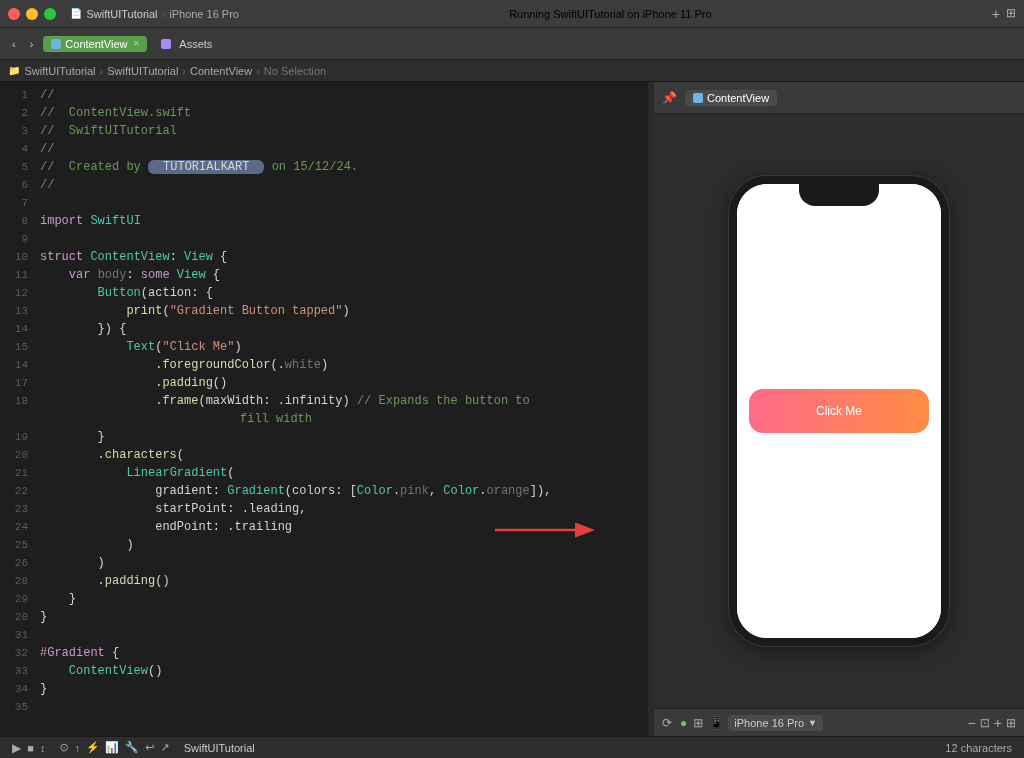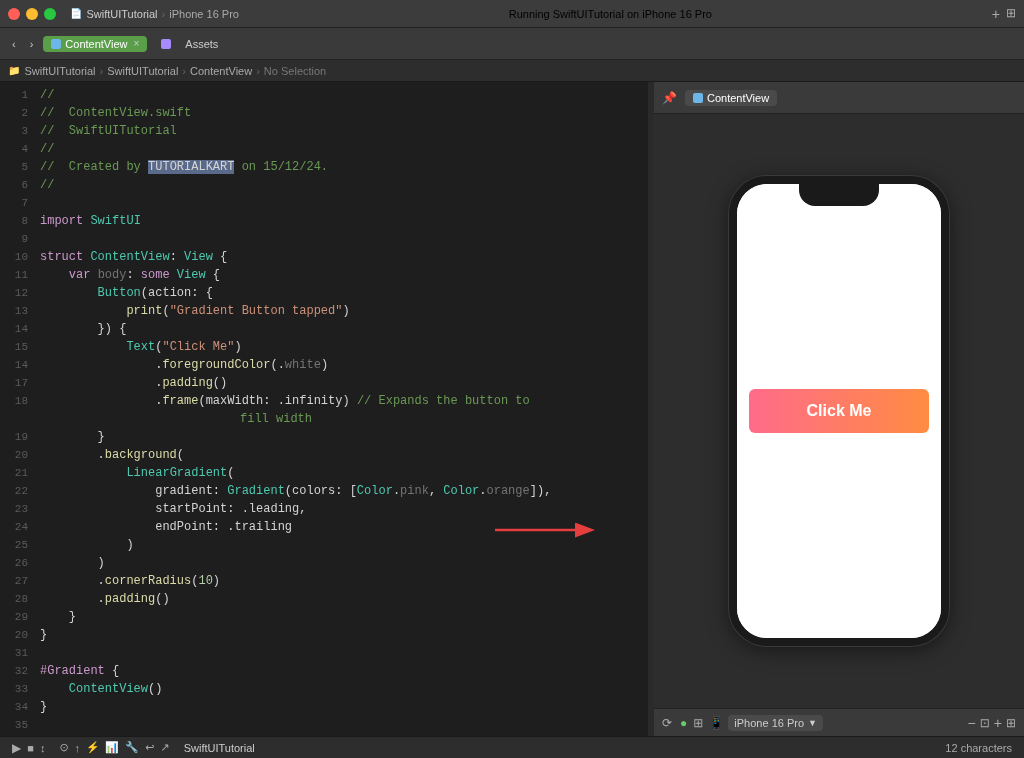--- a/index.html
+++ b/index.html
@@ -86,21 +86,21 @@
     }
     .toolbar-tab-assets {
       background: none;
       border: none;
       border-radius: 4px;
       padding: 2px 8px;
       font-size: 11px;
       color: #ccc;
       display: flex;
       align-items: center;
-      gap: 14px;
+      gap: 8px;
     }
 
     
     .breadcrumb {
       height: 22px;
       background: #2d2d2d;
       display: flex;
       align-items: center;
       padding: 0 8px;
       gap: 4px;
@@ -248,27 +248,27 @@
       height: 100%;
       background: #fff;
       display: flex;
       align-items: center;
       padding: 0 12px;
     }
     .gradient-button {
       width: 100%;
       height: 44px;
       background: linear-gradient(to right, #ff6b8a, #ff8c42);
-      border-radius: 6px;
+      border-radius: 14px;
       display: flex;
       align-items: center;
       justify-content: center;
       color: #fff;
-      font-size: 16px;
-      font-weight: 700;
+      font-size: 12px;
+      font-weight: 400;
       font-family: -apple-system, BlinkMacSystemFont, sans-serif;
     }
 
     .preview-bottom {
       height: 28px;
       background: #3a3a3a;
       display: flex;
       align-items: center;
       justify-content: space-between;
       padding: 0 8px;
@@ -329,21 +329,21 @@
     <div class="traffic-light tl-yellow"></div>
     <div class="traffic-light tl-green"></div>
   </div>
   <div class="title-bar-center">
     <div style="display:flex;align-items:center;gap:4px;font-size:11px;color:#aaa;">
       <span style="font-size:10px;">📄</span>
       <span style="color:#ccc;font-size:11px;">SwiftUITutorial</span>
       <span style="color:#666;">›</span>
       <span style="font-size:11px;color:#aaa;">iPhone 16 Pro</span>
     </div>
-    <span style="flex:1;text-align:center;font-size:11px;">Running SwiftUITutorial on iPhone 16 Pro</span>
+    <span style="flex:1;text-align:center;font-size:11px;">Running SwiftUITutorial on iPhone 11 Pro</span>
   </div>
   <div class="title-bar-right">
     <span style="color:#aaa;font-size:14px;">+</span>
     <span style="color:#aaa;font-size:12px;">⊞</span>
   </div>
 </div>
 
 <div class="toolbar">
   <button class="toolbar-btn">‹</button>
   <button class="toolbar-btn">›</button>
@@ -389,21 +389,21 @@
         <span class="line-content comment">//  SwiftUITutorial</span>
       </div>
 
       <div class="code-line">
         <span class="line-num">4</span>
         <span class="line-content comment">//</span>
       </div>
 
       <div class="code-line">
         <span class="line-num">5</span>
-        <span class="line-content"><span class="comment">//  Created by </span><span style="background:#5a6a8a;border-radius:0;padding:0 0;color:#d4d4d4;">TUTORIALKART</span><span class="comment"> on 15/12/24.</span></span>
+        <span class="line-content"><span class="comment">//  Created by </span><span style="background:#5a6a8a;border-radius:6px;padding:0 15px;color:#d4d4d4;">TUTORIALKART</span><span class="comment"> on 15/12/24.</span></span>
       </div>
 
       <div class="code-line">
         <span class="line-num">6</span>
         <span class="line-content comment">//</span>
       </div>
 
       <div class="code-line">
         <span class="line-num">7</span>
         <span class="line-content"></span>
@@ -469,21 +469,21 @@
         <span class="line-content comment" style="padding-left:200px;">fill width</span>
       </div>
 
       <div class="code-line">
         <span class="line-num">19</span>
         <span class="line-content"><span class="plain">        }</span></span>
       </div>
 
       <div class="code-line">
         <span class="line-num">20</span>
-        <span class="line-content"><span class="plain">        .</span><span class="func-call">background</span><span class="plain">(</span></span>
+        <span class="line-content"><span class="plain">        .</span><span class="func-call">characters</span><span class="plain">(</span></span>
       </div>
 
       <div class="code-line">
         <span class="line-num">21</span>
         <span class="line-content"><span class="plain">            </span><span class="type">LinearGradient</span><span class="plain">(</span></span>
       </div>
 
       <div class="code-line">
         <span class="line-num">22</span>
         <span class="line-content"><span class="plain">                gradient: </span><span class="type">Gradient</span><span class="plain">(colors: [</span><span class="type">Color</span><span class="plain">.</span><span class="prop">pink</span><span class="plain">, </span><span class="type">Color</span><span class="plain">.</span><span class="prop">orange</span><span class="plain">]),</span></span>
@@ -502,24 +502,20 @@
       <div class="code-line">
         <span class="line-num">25</span>
         <span class="line-content"><span class="plain">            )</span></span>
       </div>
 
       <div class="code-line">
         <span class="line-num">26</span>
         <span class="line-content"><span class="plain">        )</span></span>
       </div>
 
-      <div class="code-line">
-        <span class="line-num">27</span>
-        <span class="line-content"><span class="plain">        .</span><span class="func-call">cornerRadius</span><span class="plain">(</span><span class="num">10</span><span class="plain">)</span></span>
-      </div>
 
       <div class="code-line">
         <span class="line-num">28</span>
         <span class="line-content"><span class="plain">        .</span><span class="func-call">padding</span><span class="plain">()</span></span>
       </div>
 
       <div class="code-line">
         <span class="line-num">29</span>
         <span class="line-content"><span class="plain">    }</span></span>
       </div>

